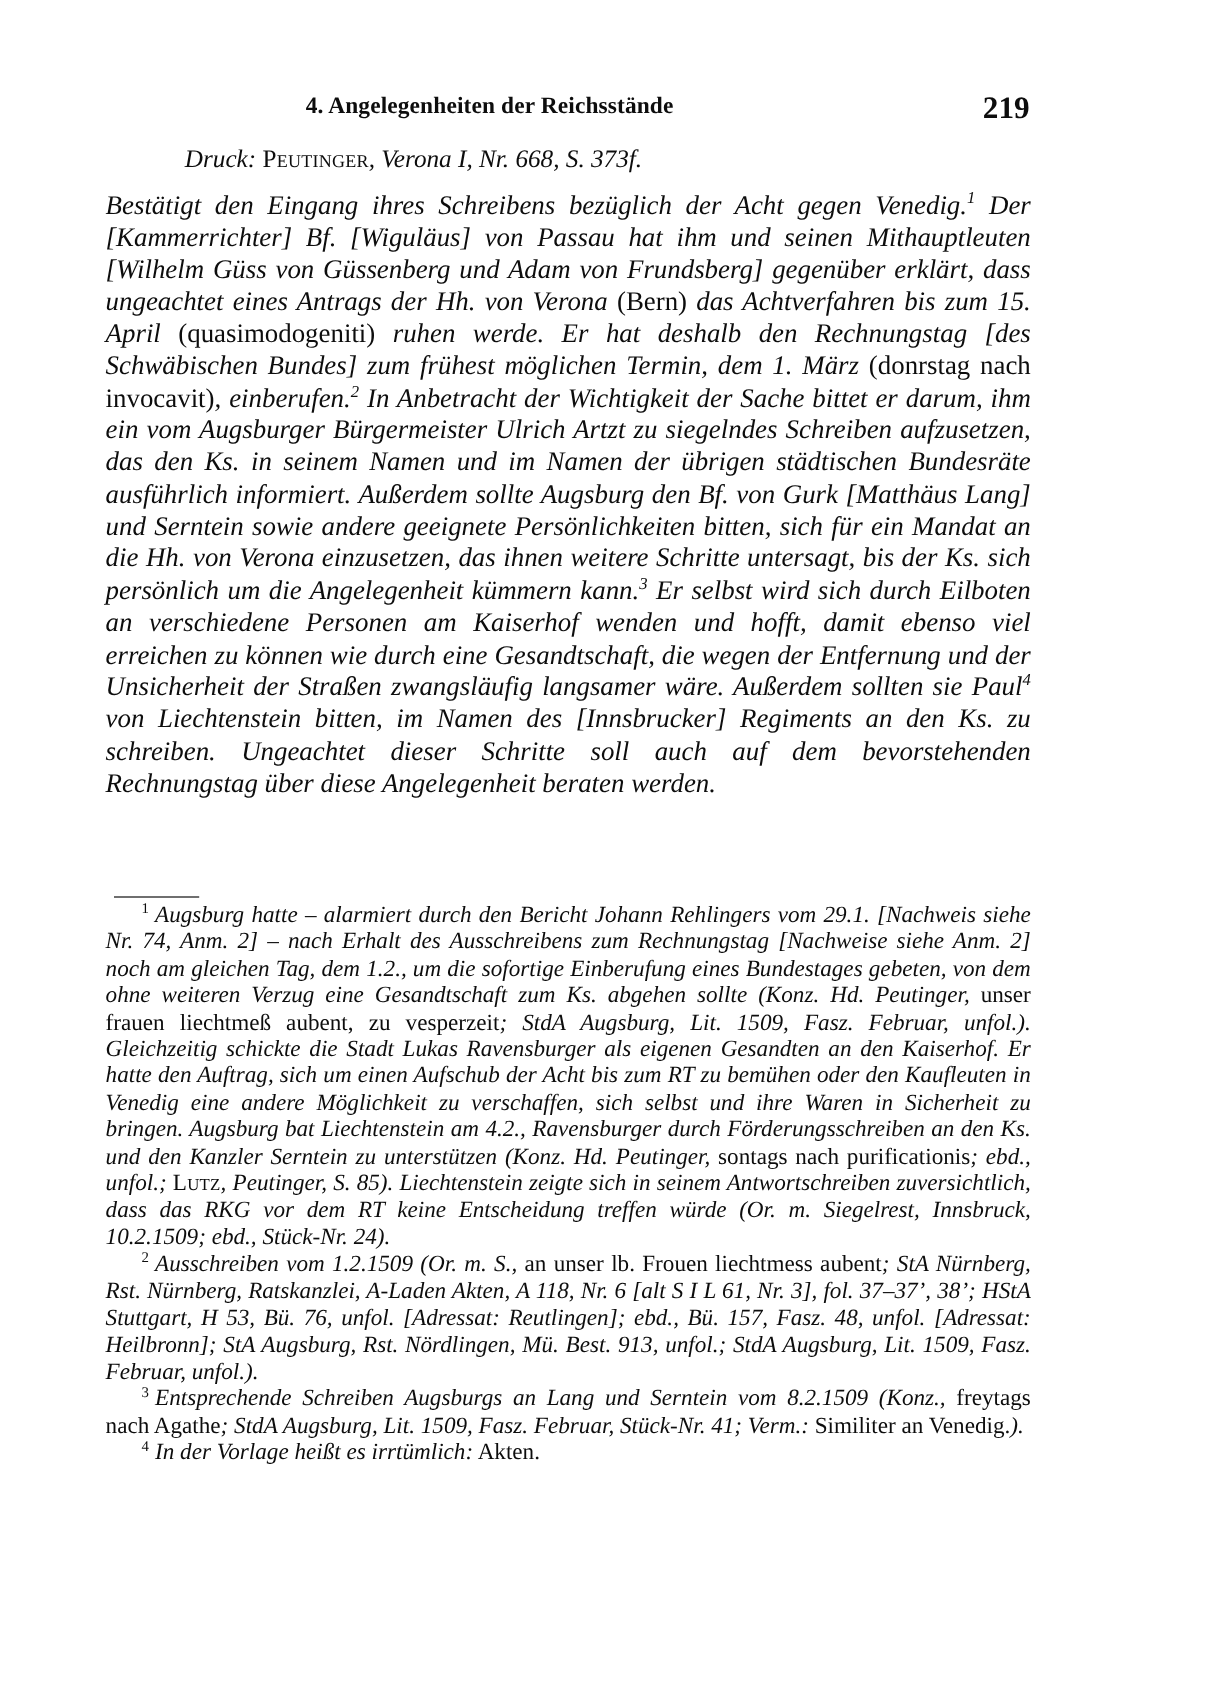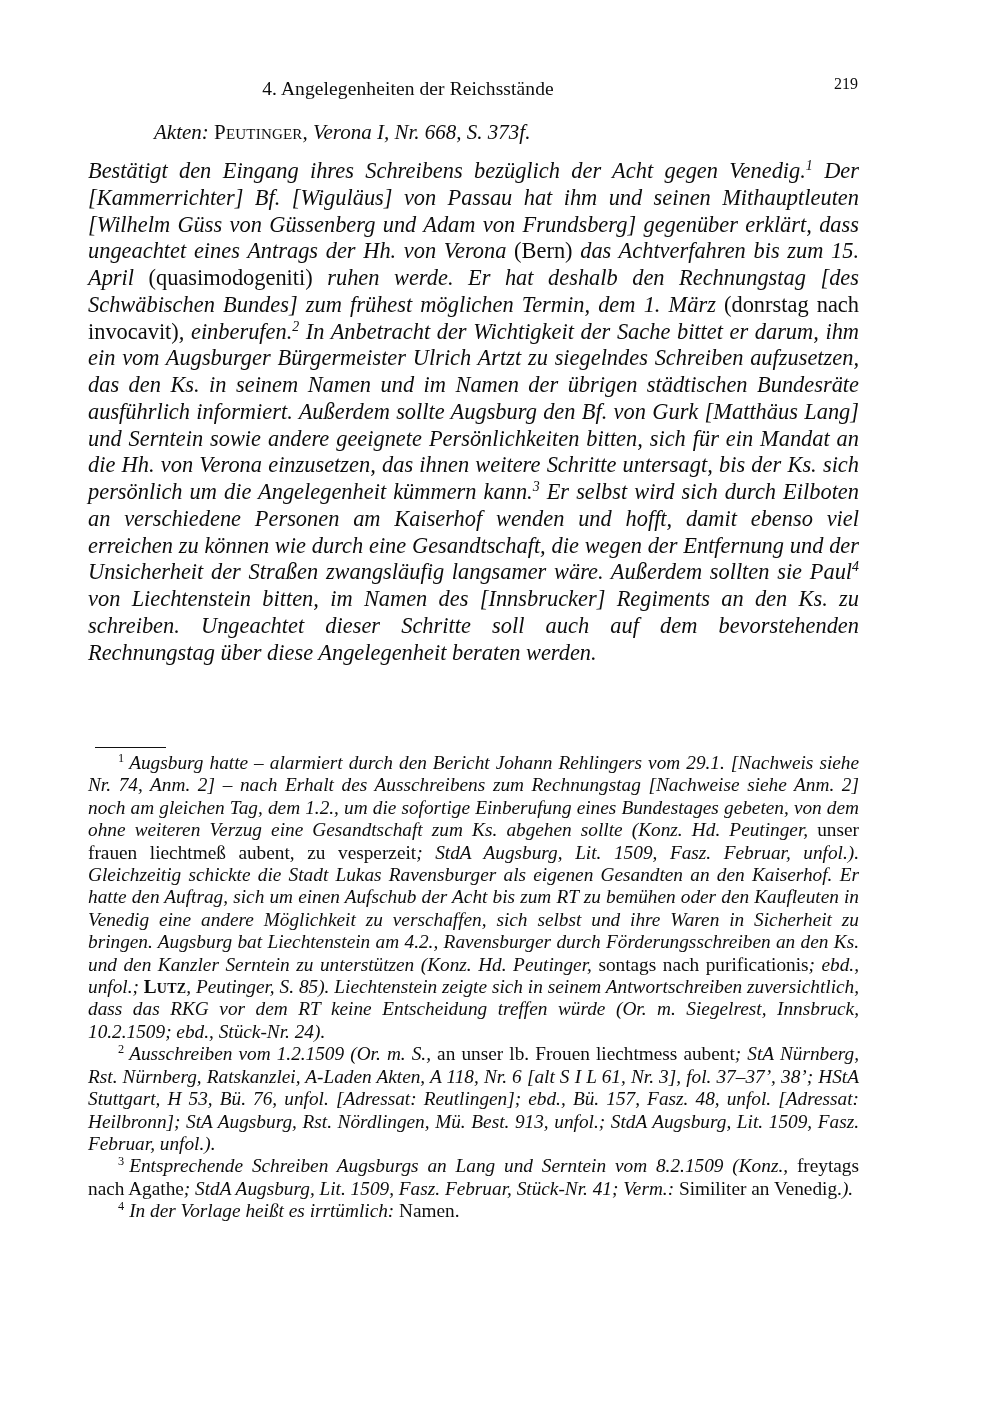--- a/index.html
+++ b/index.html
@@ -23,35 +23,36 @@
     height: 1418px;
   }
 
   
   .runninghead {
     position: absolute;
     left: 88px;
     top: 78px;
     width: 770px;
     height: 26px;
+    font-weight: bold;
   }
   .rh-title {
     position: absolute;
     left: 0;
     width: 640px;
     top: 0;
     text-align: center;
     font-size: 19.5px;
     letter-spacing: .1px;
   }
   .rh-folio {
     position: absolute;
     right: 0;
     top: -3px;
-    font-size: 16px;
+    font-size: 26px;
   }
 
   
   .druck {
     position: absolute;
     left: 88px;
     top: 119px;
     width: 770px;
     font-size: 21px;
     font-style: italic;
@@ -113,43 +114,43 @@
     text-align: justify;
   }
   .fn sup {
     font-size: .64em;
     font-style: normal;
     vertical-align: super;
     line-height: 0;
     padding-right: 5px;
   }
   .fn .roman { font-style: normal; }
-  .fn .smallcaps { font-variant: small-caps; font-style: normal; font-weight: bold; }
+  .fn .smallcaps { font-variant: small-caps; font-style: normal; }
 </style>
 </head>
 <body>
 
 <div class="page">
 
   <div class="runninghead">
     <div class="rh-title">4. Angelegenheiten der Reichsstände</div>
     <div class="rh-folio">219</div>
   </div>
 
-  <div class="druck"><span>Akten:</span>&nbsp;<span class="smallcaps">Peutinger</span><span>, Verona I, Nr. 668, S. 373f.</span></div>
+  <div class="druck"><span>Druck:</span>&nbsp;<span class="smallcaps">Peutinger</span><span>, Verona I, Nr. 668, S. 373f.</span></div>
 
   <div class="body-text"><span>Bestätigt den Eingang ihres Schreibens bezüglich der Acht gegen Venedig.</span><sup>1</sup><span> Der [Kammerrichter] Bf. [Wiguläus] von Passau hat ihm und seinen Mithauptleuten [Wilhelm Güss von Güssenberg und Adam von Frundsberg] gegenüber erklärt, dass ungeachtet eines Antrags der Hh. von Verona </span><span class="roman">(Bern)</span><span> das Achtverfahren bis zum 15. April </span><span class="roman">(quasimodogeniti)</span><span> ruhen werde. Er hat deshalb den Rechnungstag [des Schwäbischen Bundes] zum frühest möglichen Termin, dem 1. März </span><span class="roman">(donrstag nach invocavit)</span><span>, einberufen.</span><sup>2</sup><span> In Anbetracht der Wichtigkeit der Sache bittet er darum, ihm ein vom Augsburger Bürgermeister Ulrich Artzt zu siegelndes Schreiben aufzusetzen, das den Ks. in seinem Namen und im Namen der übrigen städtischen Bundesräte ausführlich informiert. Außerdem sollte Augsburg den Bf. von Gurk [Matthäus Lang] und Serntein sowie andere geeignete Persönlichkeiten bitten, sich für ein Mandat an die Hh. von Verona einzusetzen, das ihnen weitere Schritte untersagt, bis der Ks. sich persönlich um die Angelegenheit kümmern kann.</span><sup>3</sup><span> Er selbst wird sich durch Eilboten an verschiedene Personen am Kaiserhof wenden und hofft, damit ebenso viel erreichen zu können wie durch eine Gesandtschaft, die wegen der Entfernung und der Unsicherheit der Straßen zwangsläufig langsamer wäre. Außerdem sollten sie Paul</span><sup>4</sup><span> von Liechtenstein bitten, im Namen des [Innsbrucker] Regiments an den Ks. zu schreiben. Ungeachtet dieser Schritte soll auch auf dem bevorstehenden Rechnungstag über diese Angelegenheit beraten werden.</span></div>
 
   <div class="fn-rule"></div>
 
   <div class="footnotes">
 
     <p class="fn"><sup>1</sup><span>Augsburg hatte – alarmiert durch den Bericht Johann Rehlingers vom 29.1. [Nachweis siehe Nr. 74, Anm. 2] – nach Erhalt des Ausschreibens zum Rechnungstag [Nachweise siehe Anm. 2] noch am gleichen Tag, dem 1.2., um die sofortige Einberufung eines Bundestages gebeten, von dem ohne weiteren Verzug eine Gesandtschaft zum Ks. abgehen sollte (Konz. Hd. Peutinger,</span><span class="roman"> unser frauen liechtmeß aubent, zu vesperzeit</span><span>; StdA Augsburg, Lit. 1509, Fasz. Februar, unfol.). Gleichzeitig schickte die Stadt Lukas Ravensburger als eigenen Gesandten an den Kaiserhof. Er hatte den Auftrag, sich um einen Aufschub der Acht bis zum RT zu bemühen oder den Kaufleuten in Venedig eine andere Möglichkeit zu verschaffen, sich selbst und ihre Waren in Sicherheit zu bringen. Augsburg bat Liechtenstein am 4.2., Ravensburger durch Förderungsschreiben an den Ks. und den Kanzler Serntein zu unterstützen (Konz. Hd. Peutinger,</span><span class="roman"> sontags nach purificationis</span><span>; ebd., unfol.; </span><span class="smallcaps">Lutz</span><span>, Peutinger, S. 85). Liechtenstein zeigte sich in seinem Antwortschreiben zuversichtlich, dass das RKG vor dem RT keine Entscheidung treffen würde (Or. m. Siegelrest, Innsbruck, 10.2.1509; ebd., Stück-Nr. 24).</span></p>
 
     <p class="fn"><sup>2</sup><span>Ausschreiben vom 1.2.1509 (Or. m. S.,</span><span class="roman"> an unser lb. Frouen liechtmess aubent</span><span>; StA Nürnberg, Rst. Nürnberg, Ratskanzlei, A-Laden Akten, A 118, Nr. 6 [alt S I L 61, Nr. 3], fol. 37–37’, 38’; HStA Stuttgart, H 53, Bü. 76, unfol. [Adressat: Reutlingen]; ebd., Bü. 157, Fasz. 48, unfol. [Adressat: Heilbronn]; StA Augsburg, Rst. Nördlingen, Mü. Best. 913, unfol.; StdA Augsburg, Lit. 1509, Fasz. Februar, unfol.).</span></p>
 
     <p class="fn"><sup>3</sup><span>Entsprechende Schreiben Augsburgs an Lang und Serntein vom 8.2.1509 (Konz.,</span><span class="roman"> freytags nach Agathe</span><span>; StdA Augsburg, Lit. 1509, Fasz. Februar, Stück-Nr. 41; Verm.:</span><span class="roman"> Similiter an Venedig.</span><span>).</span></p>
 
-    <p class="fn"><sup>4</sup><span>In der Vorlage heißt es irrtümlich:</span><span class="roman"> Namen.</span></p>
+    <p class="fn"><sup>4</sup><span>In der Vorlage heißt es irrtümlich:</span><span class="roman"> Akten.</span></p>
 
   </div>
 
 </div>
 
 </body></html>

